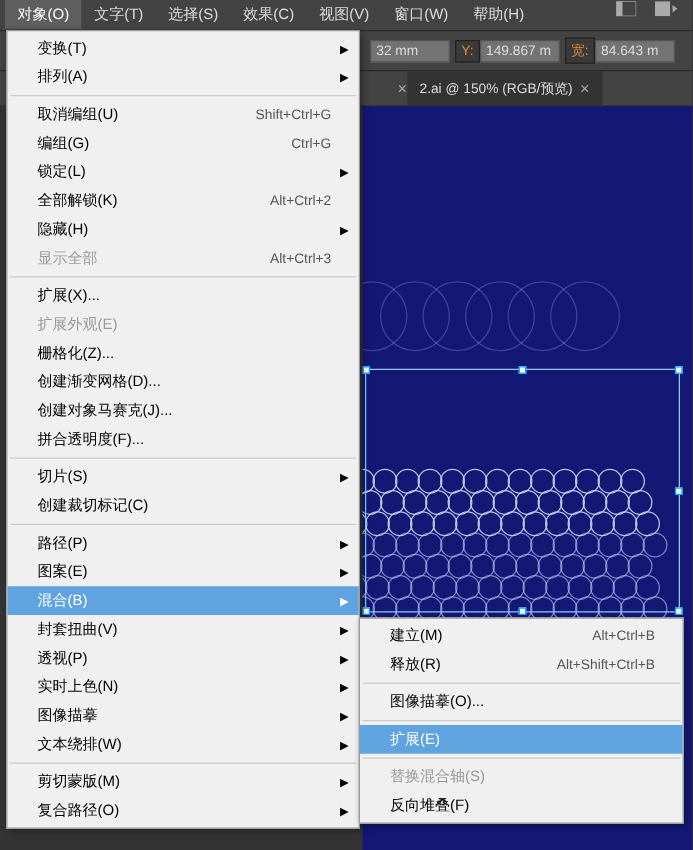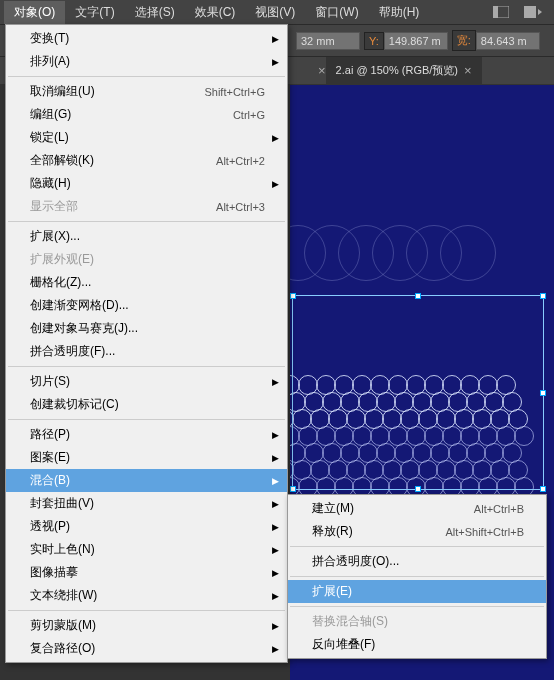--- a/index.html
+++ b/index.html
@@ -1,17 +1,17 @@
 <!DOCTYPE html>
 <html><head>
 <meta charset="utf-8">
 <style>
 * { margin: 0; padding: 0; box-sizing: border-box; font-family: "Microsoft YaHei", sans-serif; }
 body { width: 554px; height: 680px; background: #333; overflow: hidden; position: relative; }
-.menubar { background: #434343; height: 24px; display: flex; align-items: center; padding: 0 4px; }
+.menubar { background: #434343; height: 24px; display: flex; align-items: flex-start; padding: 0 4px; }
 .menubar-item { color: #ddd; font-size: 12px; padding: 3px 10px; cursor: pointer; }
 .menubar-item.active { background: #5e5e5e; color: #fff; }
 .menubar-icons { margin-left: auto; display: flex; gap: 14px; padding-right: 8px; }
 .menubar-icon { width: 18px; height: 14px; display: flex; align-items: center; justify-content: center; }
 .toolbar { background: #434343; height: 32px; display: flex; align-items: center; padding: 0 6px; border-top: 1px solid #2a2a2a; }
 .tool-label { color: #e68a3c; font-size: 11px; background: #3a3a3a; padding: 2px 4px; border: 1px solid #222; }
 .tool-input { background: #737373; color: #ddd; font-size: 11px; border: 1px solid #555; padding: 2px 4px; width: 64px; }
 .tabbar { background: #434343; height: 28px; display: flex; align-items: center; border-top: 1px solid #2a2a2a; }
 .tab { color: #aaa; font-size: 11px; padding: 6px 10px; display: flex; align-items: center; gap: 6px; }
 .tab.active { background: #333; color: #ddd; }
@@ -375,21 +375,21 @@
     <div class="mi">
       <span>建立(M)</span>
       <span class="mi-shortcut">Alt+Ctrl+B</span>
     </div>
     <div class="mi">
       <span>释放(R)</span>
       <span class="mi-shortcut">Alt+Shift+Ctrl+B</span>
     </div>
     <div class="sep"></div>
     <div class="mi">
-      <span>拼合透明度(O)...</span>
+      <span>图像描摹(O)...</span>
     </div>
     <div class="sep"></div>
     <div class="mi hov">
       <span>扩展(E)</span>
     </div>
     <div class="sep"></div>
     <div class="mi dim">
       <span>替换混合轴(S)</span>
     </div>
     <div class="mi">

